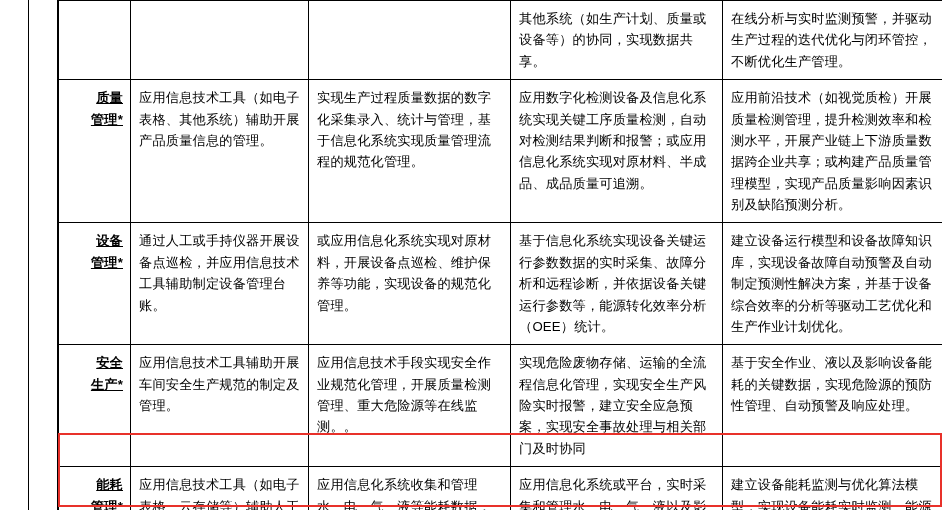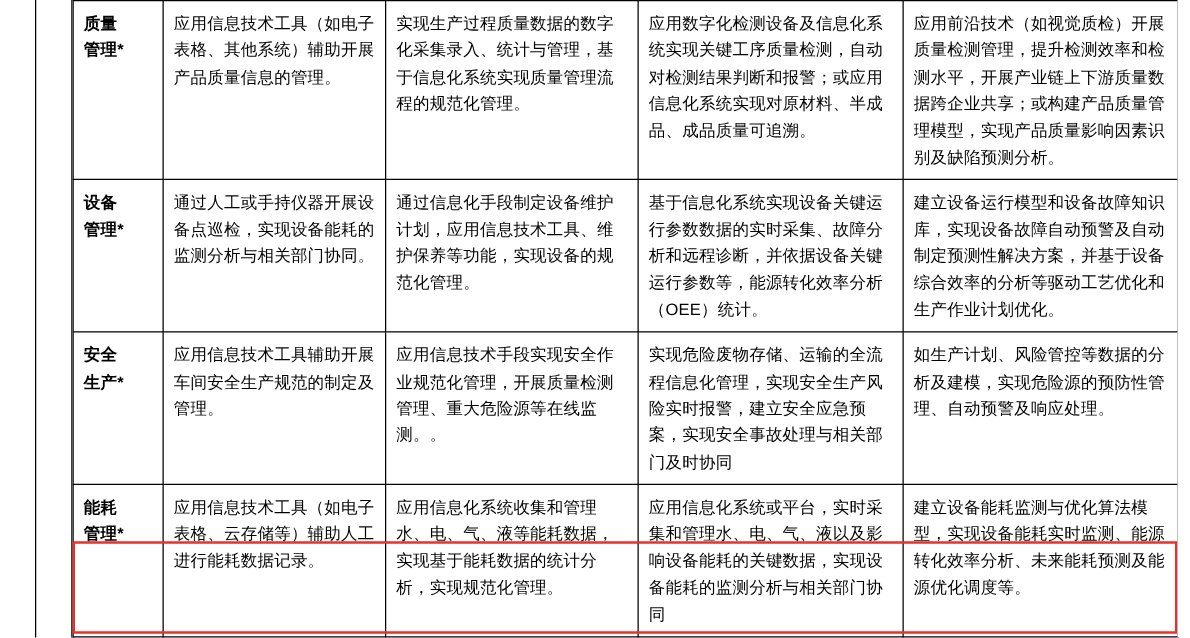--- a/index.html
+++ b/index.html
@@ -36,25 +36,26 @@
     vertical-align: top;
     padding: 7px 7px 7px 8px;
     font-size: 13.2px;
     line-height: 1.62;
     color: #000000;
     letter-spacing: 0.2px;
     word-break: break-all;
   }
   td.label {
     vertical-align: middle;
-    text-align: left;
+    text-align: right;
     font-weight: bold;
     padding: 6px 2px;
     letter-spacing: 0.5px;
     line-height: 1.55;
+    text-decoration: underline;
   }
   td.label .lbl-line { display: block; }
   .clip-top td {
     border-top: none;
   }
   
   .left-strip {
     position: absolute;
     left: 0;
     top: 0;
@@ -99,49 +100,56 @@
 
   <table class="matrix">
     <colgroup>
       <col class="c0">
         <col class="c1">
         <col class="c2">
         <col class="c3">
         <col class="c4">
     </colgroup>
     <tbody>
+      <tr class="clip-top">
+        <td class="label"></td>
+        <td></td>
+        <td></td>
+        <td>其他系统（如生产计划、质量或设备等）的协同，实现数据共享。</td>
+        <td>在线分析与实时监测预警，并驱动生产过程的迭代优化与闭环管控，不断优化生产管理。</td>
+      </tr>
       <tr>
         <td class="label">
           <span class="lbl-line">质量</span>
           <span class="lbl-line">管理*</span>
         </td>
         <td>应用信息技术工具（如电子表格、其他系统）辅助开展产品质量信息的管理。</td>
         <td>实现生产过程质量数据的数字化采集录入、统计与管理，基于信息化系统实现质量管理流程的规范化管理。</td>
         <td>应用数字化检测设备及信息化系统实现关键工序质量检测，自动对检测结果判断和报警；或应用信息化系统实现对原材料、半成品、成品质量可追溯。</td>
         <td>应用前沿技术（如视觉质检）开展质量检测管理，提升检测效率和检测水平，开展产业链上下游质量数据跨企业共享；或构建产品质量管理模型，实现产品质量影响因素识别及缺陷预测分析。</td>
       </tr>
       <tr>
         <td class="label">
           <span class="lbl-line">设备</span>
           <span class="lbl-line">管理*</span>
         </td>
-        <td>通过人工或手持仪器开展设备点巡检，实现设备能耗的监测分析与相关部门协同。</td>
-        <td>通过信息化手段制定设备维护计划，应用信息技术工具、维护保养等功能，实现设备的规范化管理。</td>
+        <td>通过人工或手持仪器开展设备点巡检，并应用信息技术工具辅助制定设备管理台账。</td>
+        <td>或应用信息化系统实现对原材料，开展设备点巡检、维护保养等功能，实现设备的规范化管理。</td>
         <td>基于信息化系统实现设备关键运行参数数据的实时采集、故障分析和远程诊断，并依据设备关键运行参数等，能源转化效率分析（OEE）统计。</td>
         <td>建立设备运行模型和设备故障知识库，实现设备故障自动预警及自动制定预测性解决方案，并基于设备综合效率的分析等驱动工艺优化和生产作业计划优化。</td>
       </tr>
       <tr>
         <td class="label">
           <span class="lbl-line">安全</span>
           <span class="lbl-line">生产*</span>
         </td>
         <td>应用信息技术工具辅助开展车间安全生产规范的制定及管理。</td>
         <td>应用信息技术手段实现安全作业规范化管理，开展质量检测管理、重大危险源等在线监测。。</td>
         <td>实现危险废物存储、运输的全流程信息化管理，实现安全生产风险实时报警，建立安全应急预案，实现安全事故处理与相关部门及时协同</td>
-        <td>如生产计划、风险管控等数据的分析及建模，实现危险源的预防性管理、自动预警及响应处理。</td>
+        <td>基于安全作业、液以及影响设备能耗的关键数据，实现危险源的预防性管理、自动预警及响应处理。</td>
       </tr>
       <tr>
         <td class="label">
           <span class="lbl-line">能耗</span>
           <span class="lbl-line">管理*</span>
         </td>
         <td>应用信息技术工具（如电子表格、云存储等）辅助人工进行能耗数据记录。</td>
         <td>应用信息化系统收集和管理水、电、气、液等能耗数据，实现基于能耗数据的统计分析，实现规范化管理。</td>
         <td>应用信息化系统或平台，实时采集和管理水、电、气、液以及影响设备能耗的关键数据，实现设备能耗的监测分析与相关部门协同</td>
         <td>建立设备能耗监测与优化算法模型，实现设备能耗实时监测、能源转化效率分析、未来能耗预测及能源优化调度等。</td>

